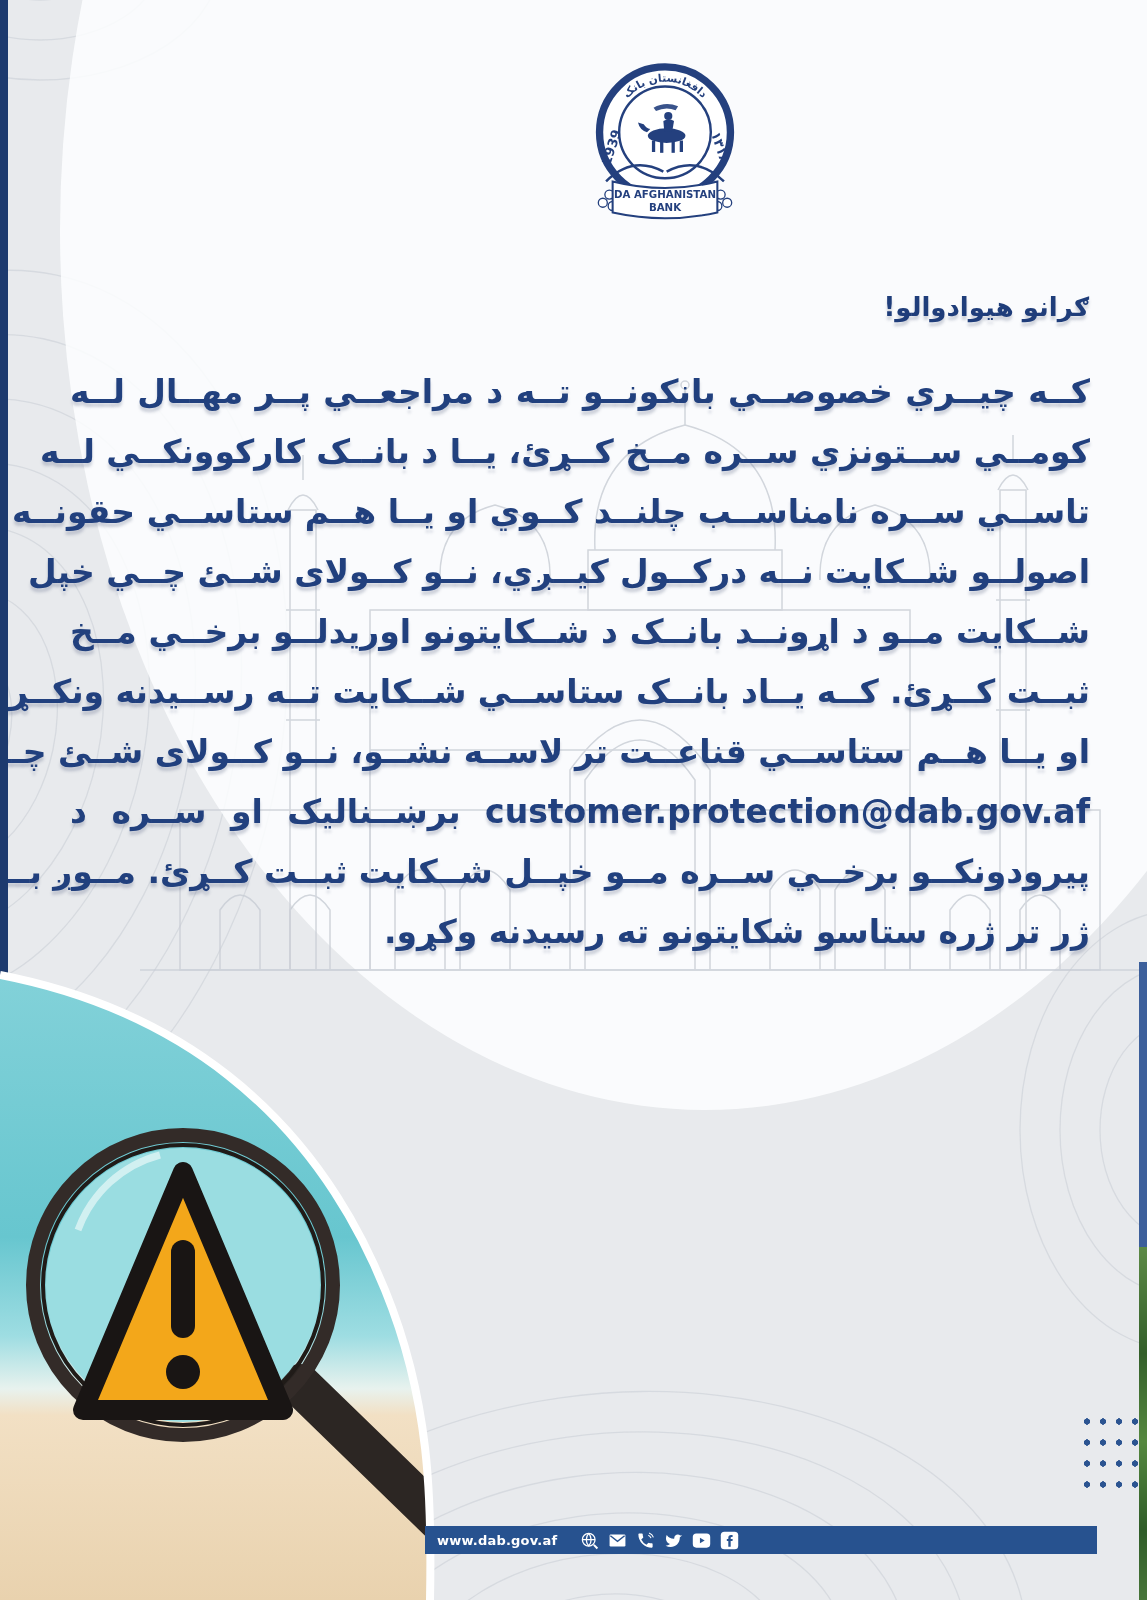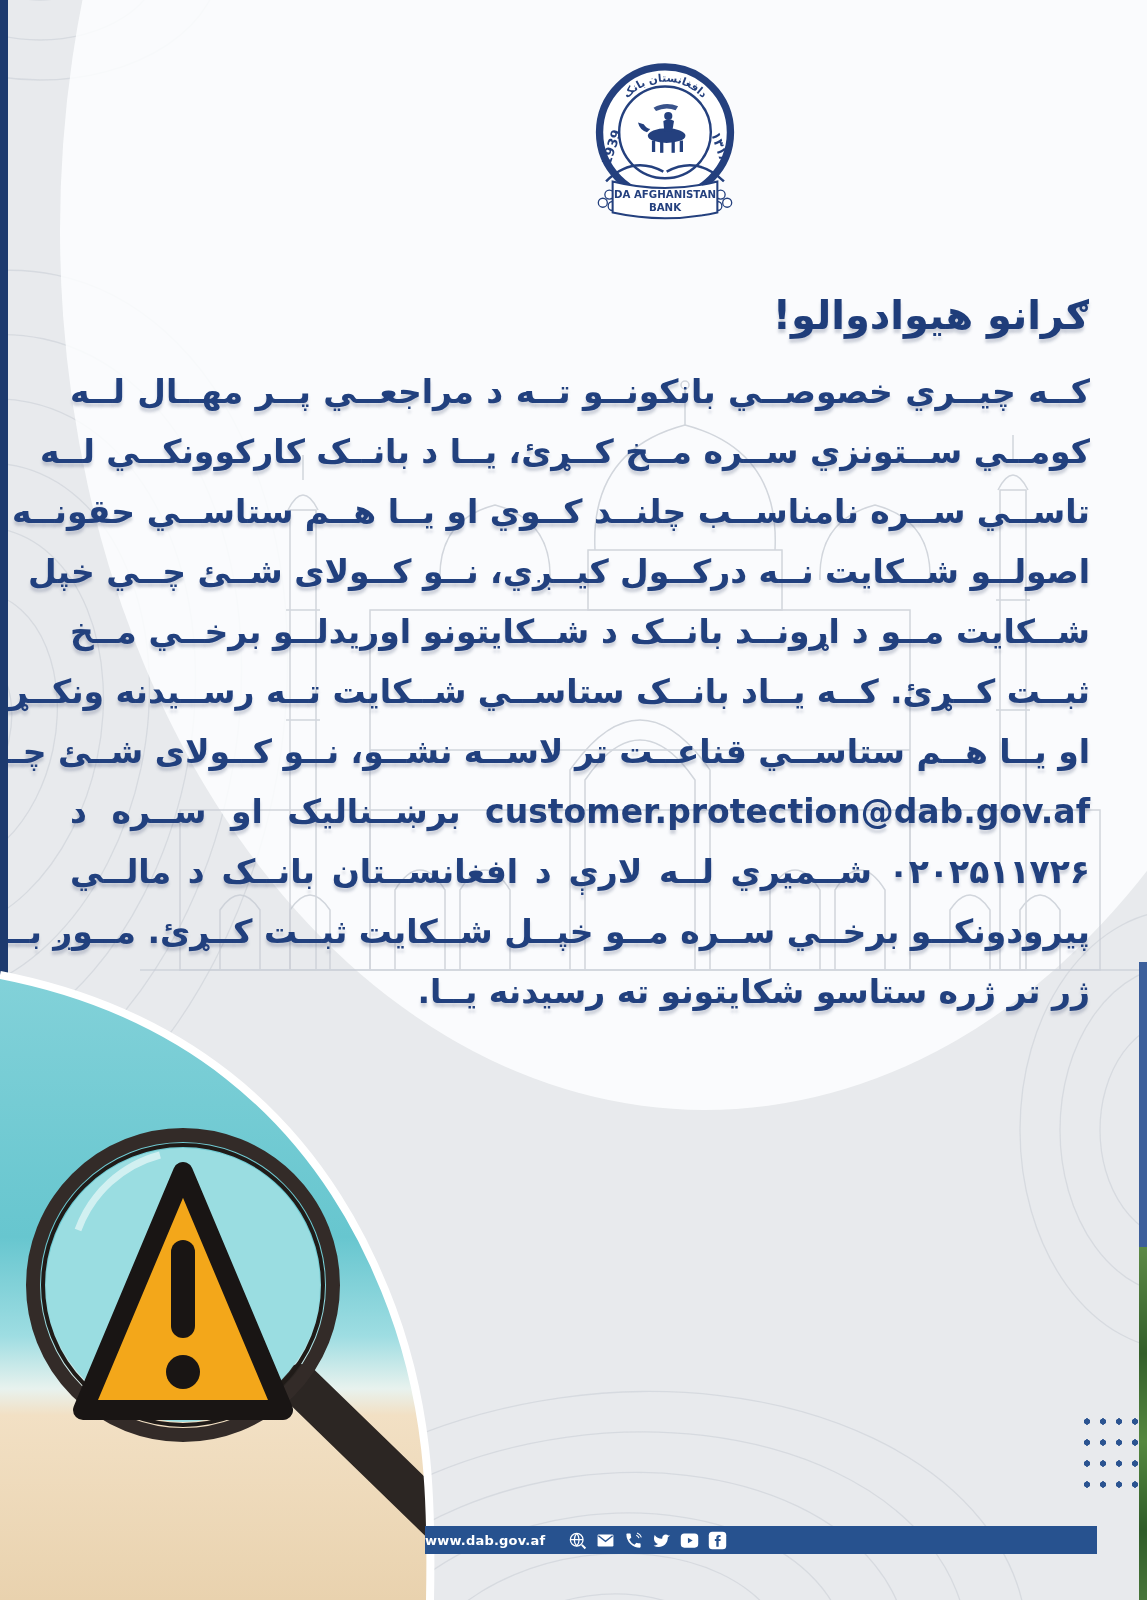--- a/index.html
+++ b/index.html
@@ -16,42 +16,42 @@
   .edge-left{position:absolute;left:0;top:0;width:8px;height:975px;background:#1d3a6e;z-index:5;}
   .edge-right-blue{position:absolute;left:1139px;top:962px;width:8px;height:285px;background:#3c5f9b;z-index:5;}
   .edge-right-green{position:absolute;left:1139px;top:1247px;width:8px;height:353px;z-index:5;
         background:linear-gradient(180deg,#5c8a46 0%,#335f2a 30%,#55883f 55%,#2f5c28 80%,#48763a 100%);}
 
   
   .logo{position:absolute;left:575px;top:48px;width:180px;height:190px;z-index:4;}
 
   
   .title{position:absolute;right:58px;top:292px;z-index:4;direction:rtl;
-         color:#1f3d7a;font-size:40px;font-weight:bold;
+         color:#1f3d7a;font-size:26px;font-weight:bold;
          text-shadow:0 4px 3px rgba(100,110,140,.30);}
   .bodytext{position:absolute;right:57px;left:70px;top:362px;z-index:4;direction:rtl;
          color:#21407e;font-size:33px;font-weight:bold;
          text-shadow:0 4px 3px rgba(100,110,140,.30);}
   .line{height:60px;line-height:60px;text-align:justify;text-align-last:justify;white-space:nowrap;}
   .line-last{text-align:right;text-align-last:right;}
 
   
   .photo{position:absolute;left:0;top:940px;z-index:5;}
 
   
   .dots{position:absolute;left:1077px;top:1409px;width:66px;height:86px;z-index:5;
         background-image:radial-gradient(circle,#2b5491 3px,transparent 3.3px);
         background-size:16px 21px;background-position:2px 2px;}
 
   
   .fbar{position:absolute;left:425px;top:1526px;width:672px;height:28px;background:#27528f;z-index:6;
         display:flex;align-items:center;justify-content:flex-end;gap:9px;padding:0;box-sizing:border-box;}
   .fic{width:19px;height:19px;display:inline-flex;align-items:center;justify-content:center;}
   .fic svg{width:19px;height:19px;display:block;}
-  .furl{color:#ffffff;font-size:13px;font-weight:bold;direction:ltr;margin-left:0;margin-right:14px;
+  .furl{color:#ffffff;font-size:13px;font-weight:bold;direction:ltr;margin-left:12px;margin-right:14px;
         letter-spacing:.2px;}
 </style>
 </head>
 <body>
 
 <div id="page">
 
   <svg class="contours" width="1147" height="1600" viewBox="0 0 1147 1600">
     <g fill="none" stroke="#d1d5db" stroke-width="1.3" opacity="0.75">
       <ellipse cx="-40" cy="730" rx="50" ry="80" transform="rotate(12 -40 730)"></ellipse>
@@ -174,23 +174,22 @@
 
   <div class="bodytext">
     <div class="line">کــه چیــري خصوصــي بانکونــو تــه د مراجعــي پــر مهــال لــه</div>
     <div class="line">کومــي ســتونزي ســره مــخ کــړئ، یــا د بانــک کارکوونکــي لــه</div>
     <div class="line">تاســي ســره نامناســب چلنــد کــوي او یــا هــم ستاســي حقونــه د</div>
     <div class="line">اصولــو شــکایت نــه درکــول کیــږي، نــو کــولای شــئ چــي خپل</div>
     <div class="line">شــکایت مــو د اړونــد بانــک د شــکایتونو اوریدلــو برخــي مــخ</div>
     <div class="line">ثبــت کــړئ. کــه یــاد بانــک ستاســي شــکایت تــه رســیدنه ونکــړي</div>
     <div class="line">او یــا هــم ستاســي قناعــت تر لاســه نشــو، نــو کــولای شــئ چــي د</div>
     <div class="line">customer.protection@dab.gov.af برښــنالیک او ســره د</div>
-    <div class="line">۰۲۰۲۵۱۱۷۲۶ شــمیري لــه لارې د افغانســتان بانــک د مالــي</div>
     <div class="line">پیرودونکــو برخــي ســره مــو خپــل شــکایت ثبــت کــړئ. مــوږ بــه</div>
-    <div class="line line-last">ژر تر ژره ستاسو شکایتونو ته رسیدنه یــا.</div>
+    <div class="line line-last">ژر تر ژره ستاسو شکایتونو ته رسیدنه وکړو.</div>
   </div>
 
   <svg class="photo" width="460" height="660" viewBox="0 0 460 660">
     <defs>
       <linearGradient id="sky" x1="0" y1="0" x2="0" y2="1">
         <stop offset="0" stop-color="#86d3da"></stop>
         <stop offset="0.45" stop-color="#67c6cf"></stop>
         <stop offset="0.62" stop-color="#9edde2"></stop>
         <stop offset="0.69" stop-color="#cfeee e" .replace=""></stop>
       </linearGradient>

